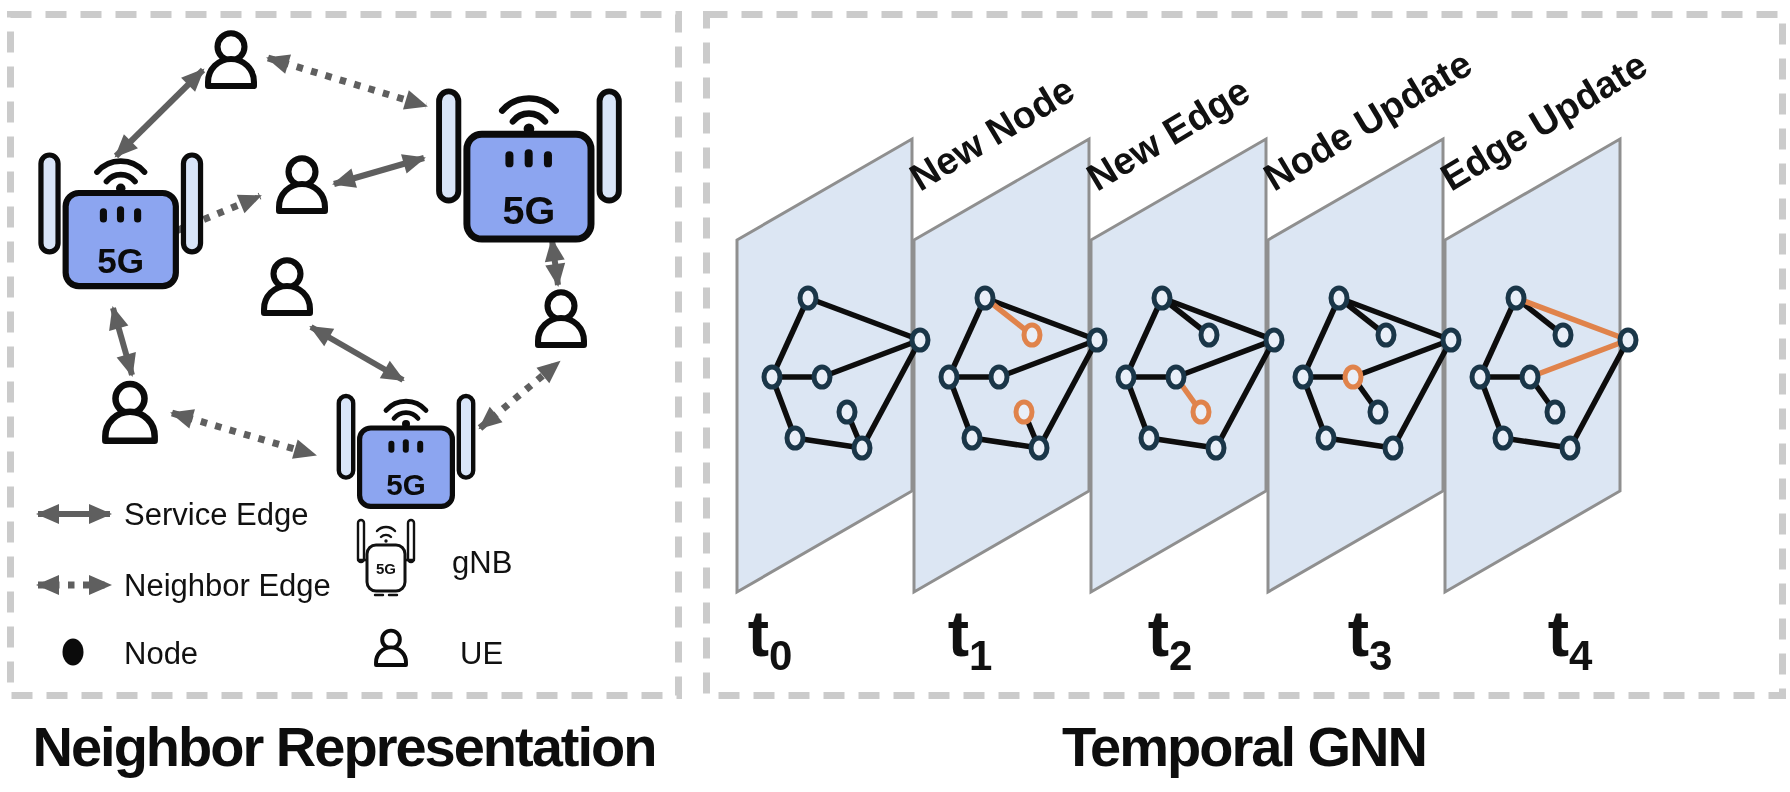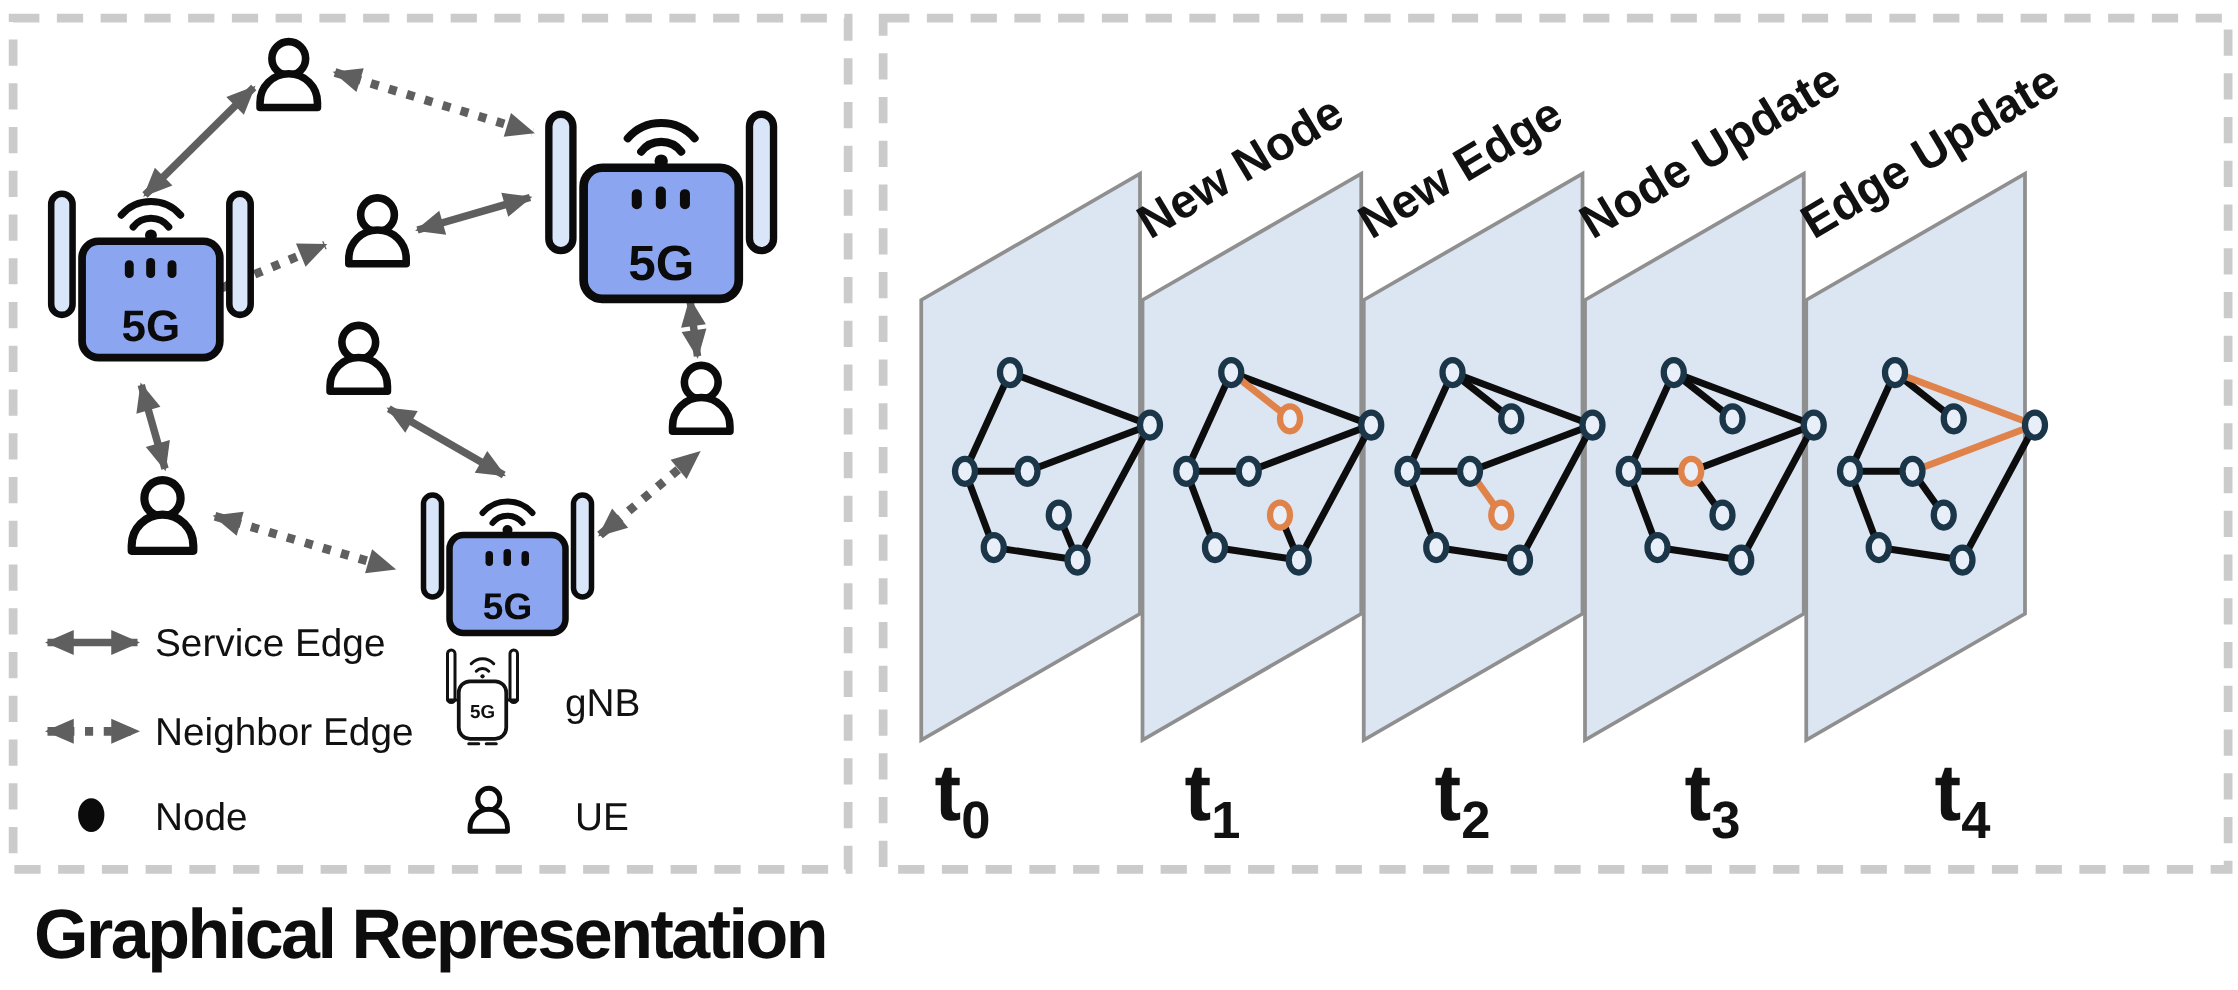--- a/index.html
+++ b/index.html
@@ -244,14 +244,15 @@
           <ellipse cx="110" cy="172" rx="8" ry="10" class="gn-dark"></ellipse>
           <ellipse cx="58" cy="198" rx="8" ry="10" class="gn-dark"></ellipse>
           <ellipse cx="125" cy="208" rx="8" ry="10" class="gn-dark"></ellipse>
           <ellipse cx="118" cy="95" rx="8" ry="10" class="gn-dark"></ellipse>
         </g>
         <text transform="translate(1451,192) rotate(-31)" class="ev-label">Edge Update</text>
         <text x="1570" y="656" class="t-label"><tspan>t</tspan><tspan dy="14" class="t-sub">4</tspan></text>
       </g>
   </svg>
 
-  <div class="caption caption-left">Graphical Representation</div>
+  <div class="caption caption-left">Neighbor Representation</div>
+  <div class="caption caption-right">Temporal GNN</div>
 </div>
 
 </body></html>

